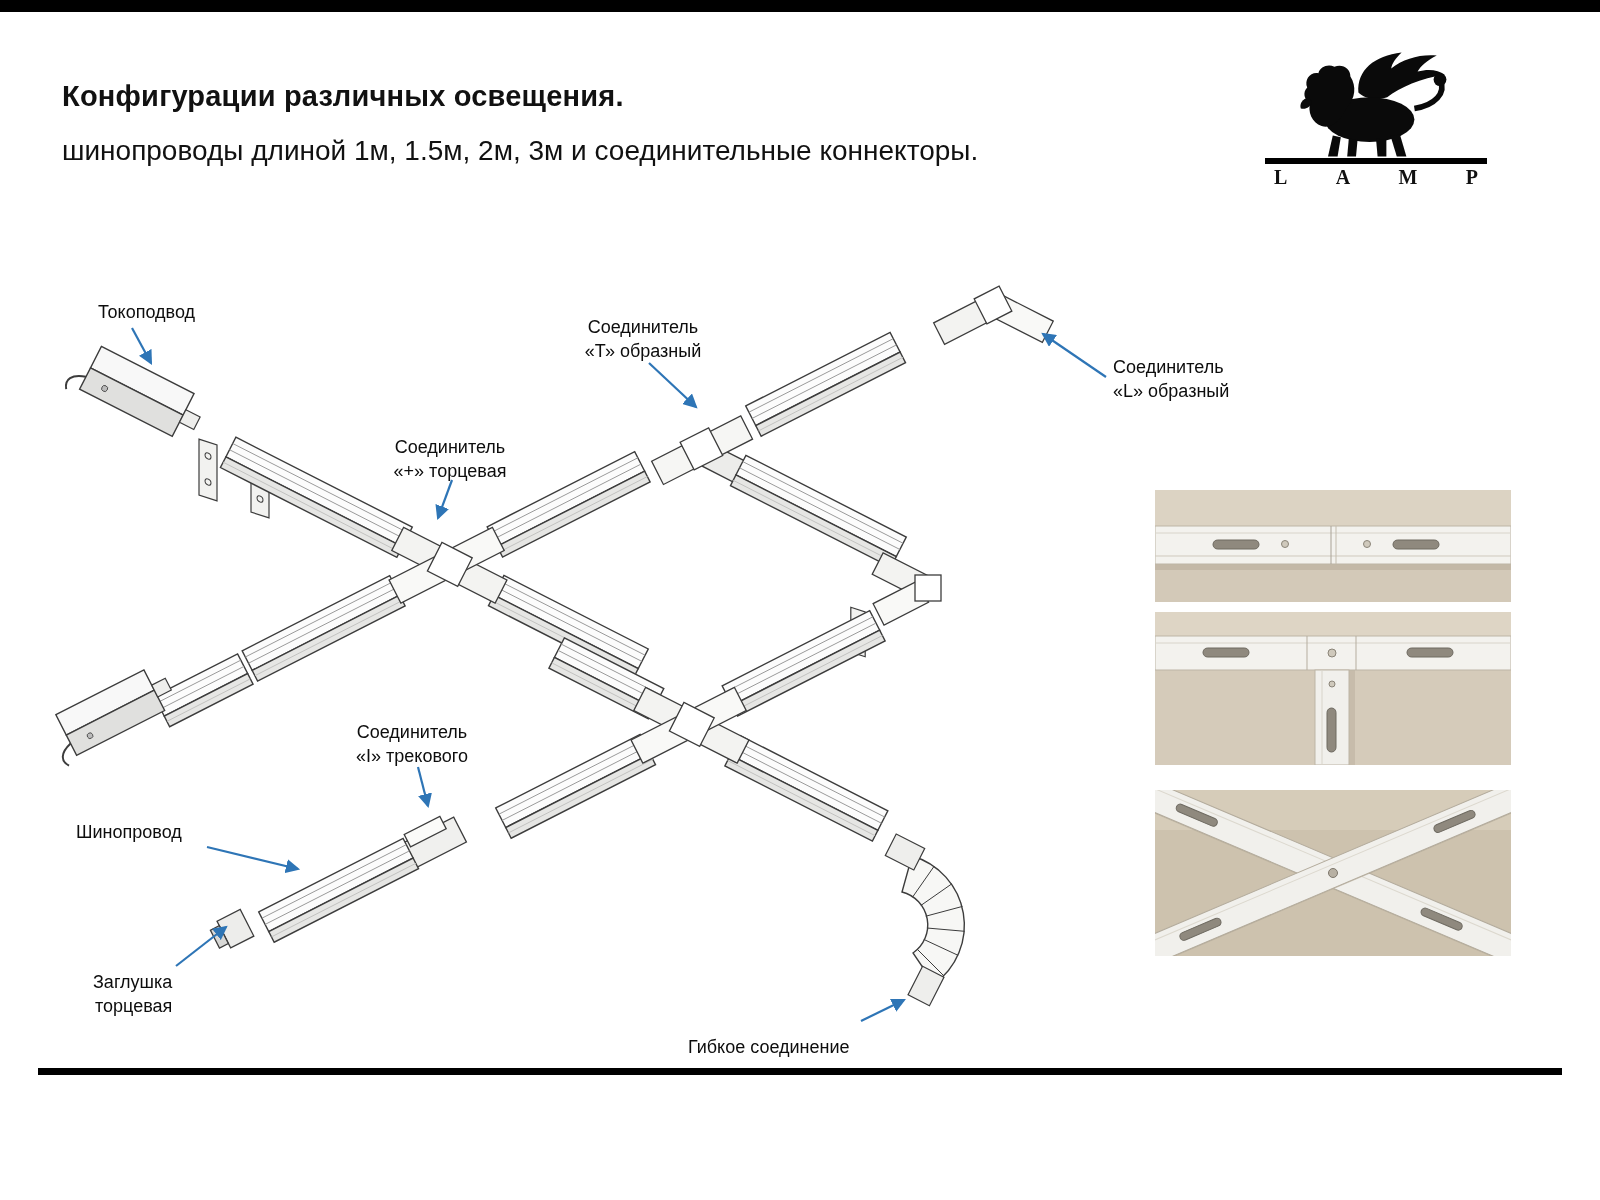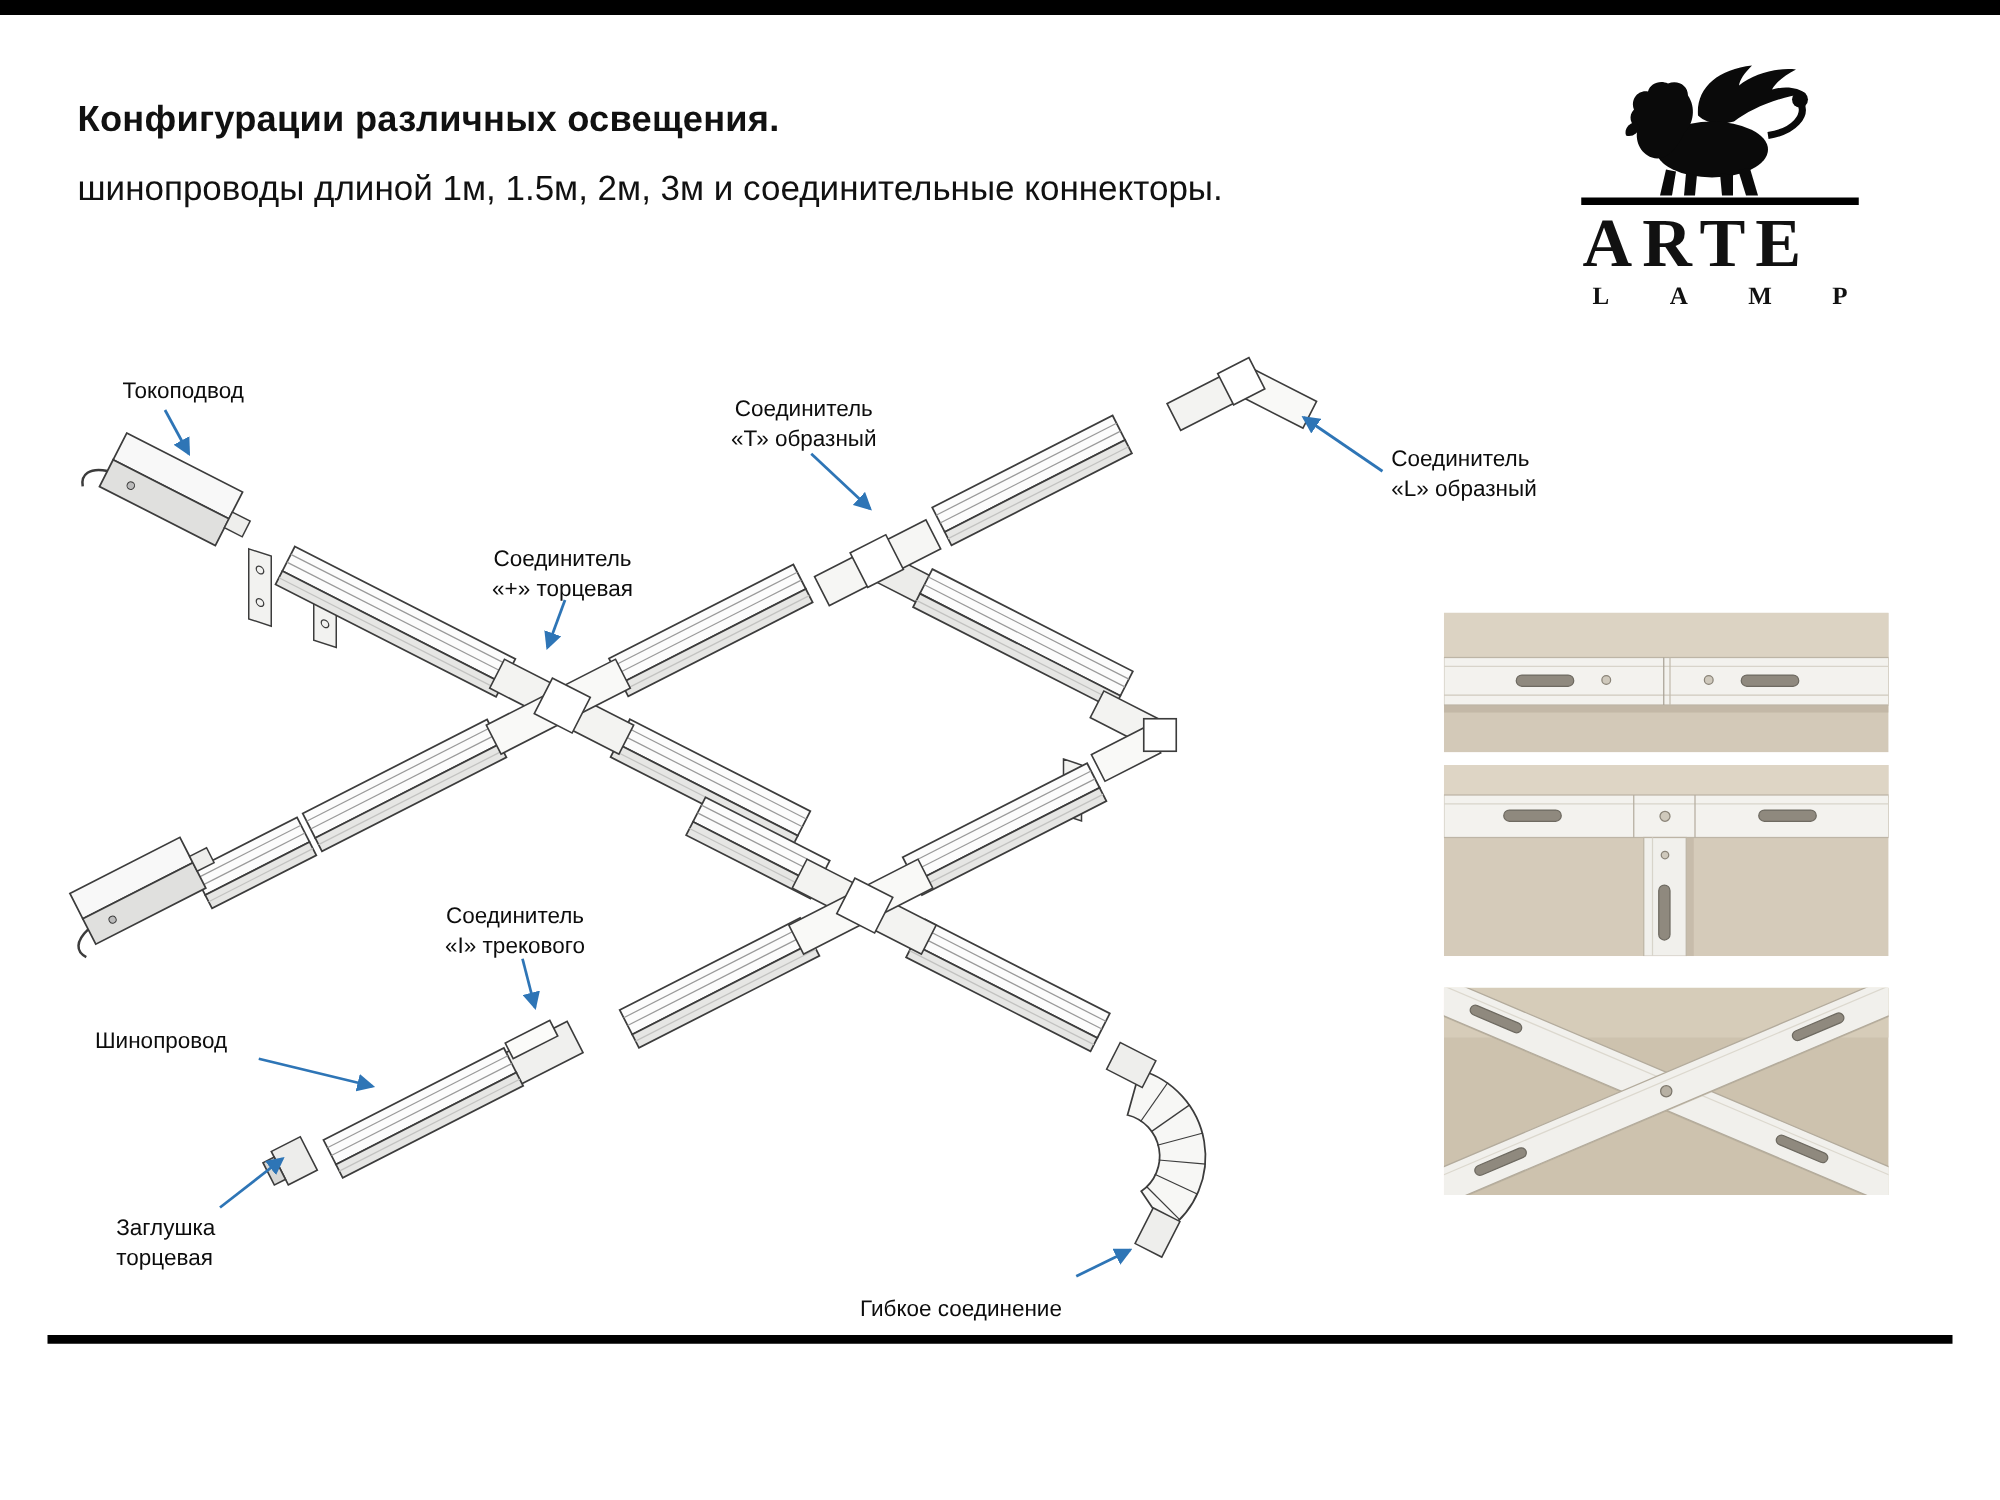--- a/index.html
+++ b/index.html
@@ -29,21 +29,21 @@
   .overlay { left:0; top:0; width:1600px; height:1200px; pointer-events:none; }
 
   .callout { font-size:18px; line-height:24px; color:#0d0d0d; }
   .callout.center { text-align:center; }
   .co-power   { left:98px;  top:300px; }
   .co-t       { left:568px; top:315px; width:150px; }
   .co-l       { left:1113px;top:355px; }
   .co-plus    { left:375px; top:435px; width:150px; }
   .co-i       { left:337px; top:720px; width:150px; }
   .co-track   { left:76px;  top:820px; }
-  .co-endcap  { left:93px;  top:970px; }
+  .co-endcap  { left:93px;  top:970px;text-align:right; }
   .co-flex    { left:688px; top:1035px; }
 
   .photo { overflow:hidden; }
   .photo svg { display:block; }
   .photo1 { left:1155px; top:490px; width:356px; height:112px; }
   .photo2 { left:1155px; top:612px; width:356px; height:153px; }
   .photo3 { left:1155px; top:790px; width:356px; height:166px; }
 </style>
 </head>
 <body>
@@ -65,23 +65,20 @@
       <ellipse cx="112" cy="92" rx="56" ry="28"></ellipse>
       <path d="M52,100 C40,96 34,82 38,70 C30,68 28,58 34,52 C30,42 38,32 48,34 C50,26 60,22 68,26 C78,22 88,28 88,38 C96,50 94,66 84,76 C76,94 64,104 52,100 Z"></path>
       <path d="M36,64 C28,66 24,72 26,78 C32,80 38,76 40,70 Z"></path>
       <path d="M66,112 l-6,26 12,0 4,-24 Z"></path>
       <path d="M86,116 l-2,22 11,0 2,-21 Z"></path>
       <path d="M120,116 l2,22 11,0 0,-21 Z"></path>
       <path d="M138,112 l8,26 12,0 -8,-27 Z"></path>
     </g>
   </svg>
   <div class="logo-rule"></div>
-  <div class="logo-name">
-    <span style="width:100%;display:flex;justify-content:space-between;letter-spacing:8px;margin-right:-8px;">ARTE</span>
-  </div>
   <div class="logo-lamp">
     <span>L</span>
     <span>A</span>
     <span>M</span>
     <span>P</span>
   </div>
 </div>
 
 <svg class="abs overlay" viewBox="0 0 1600 1200">
   <defs>

